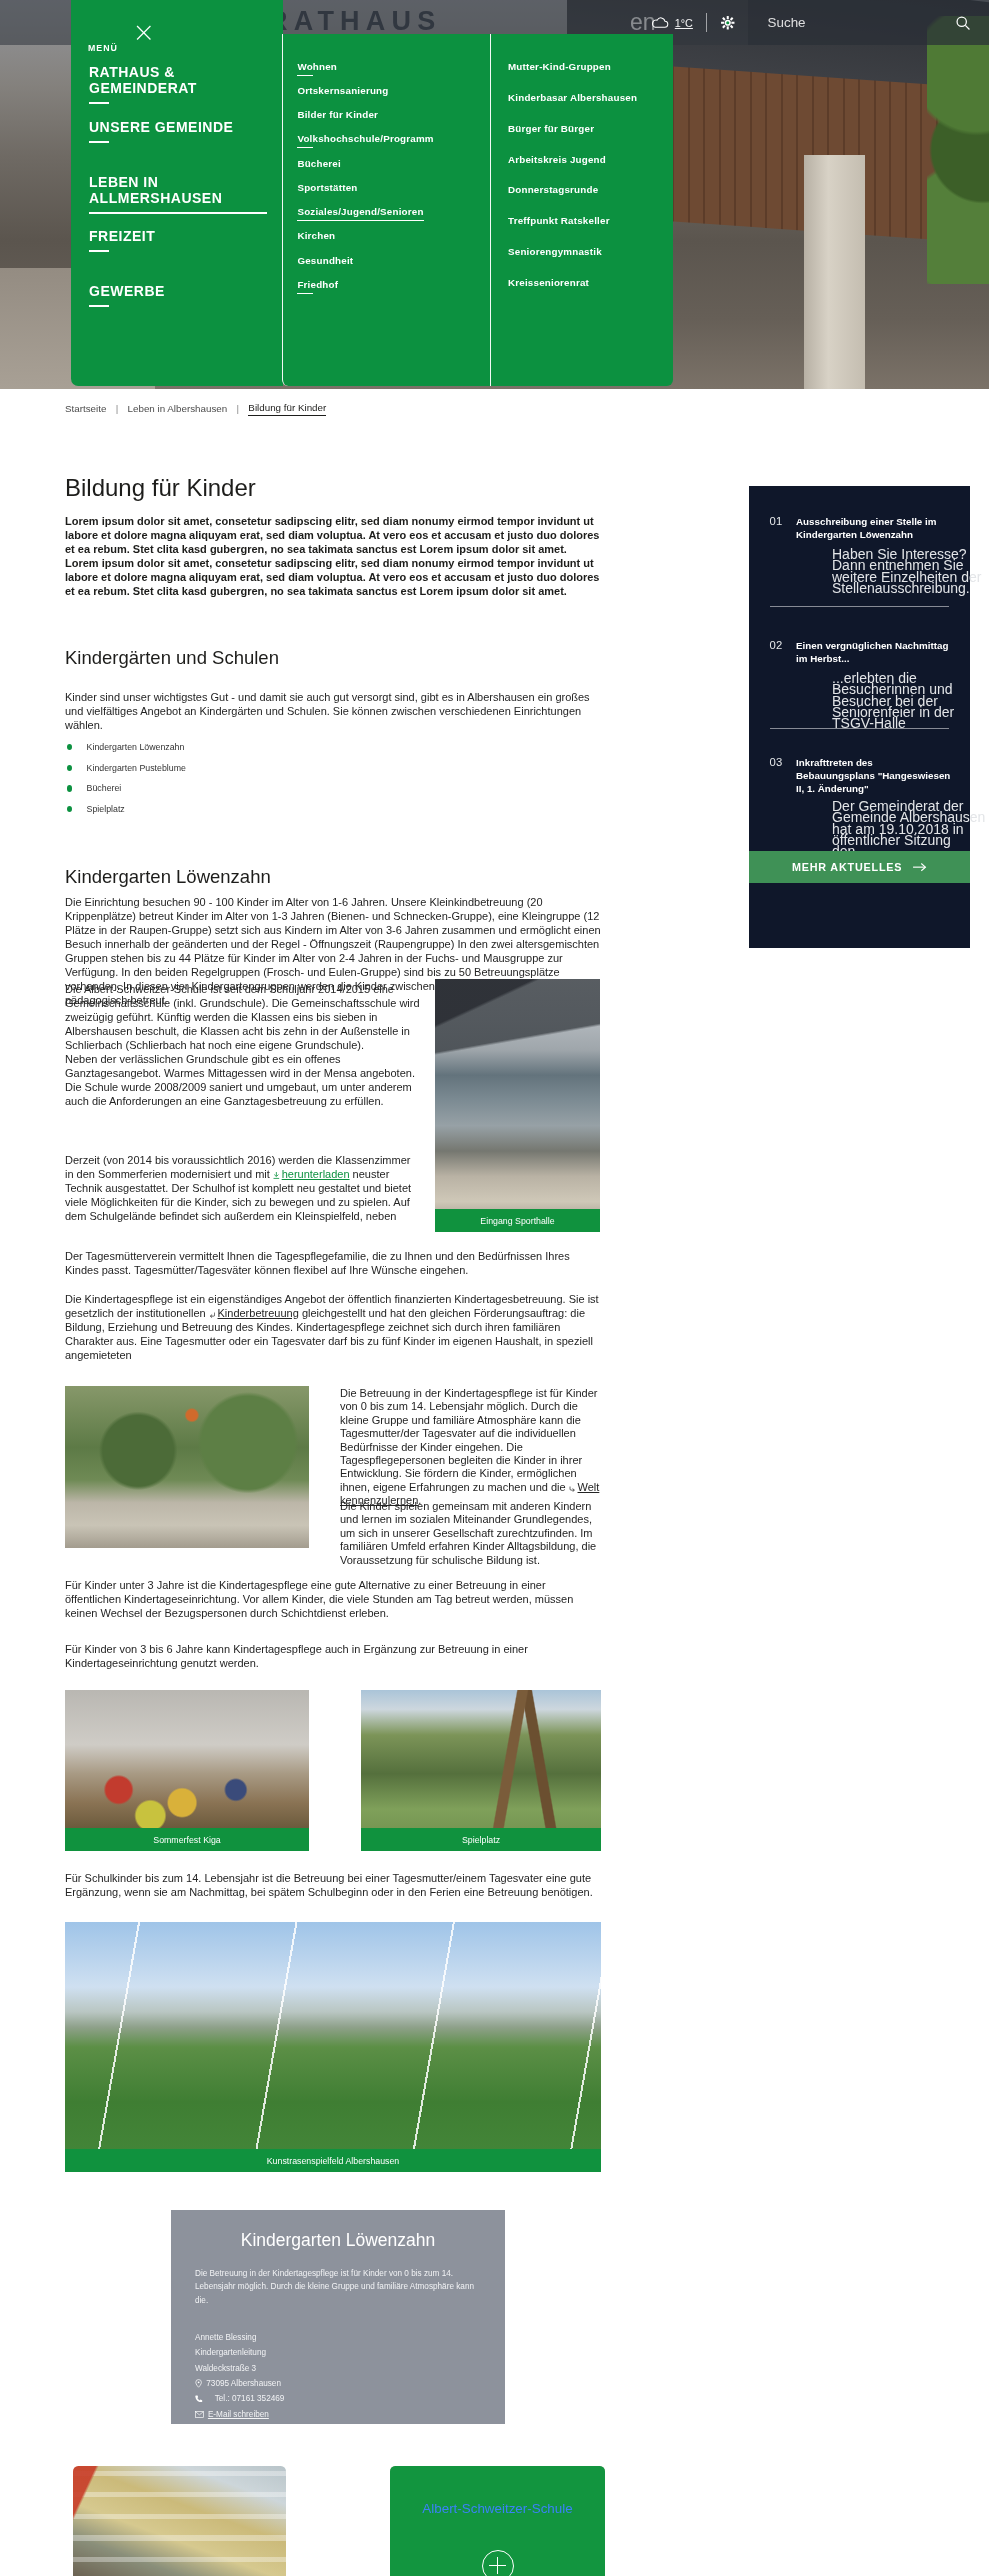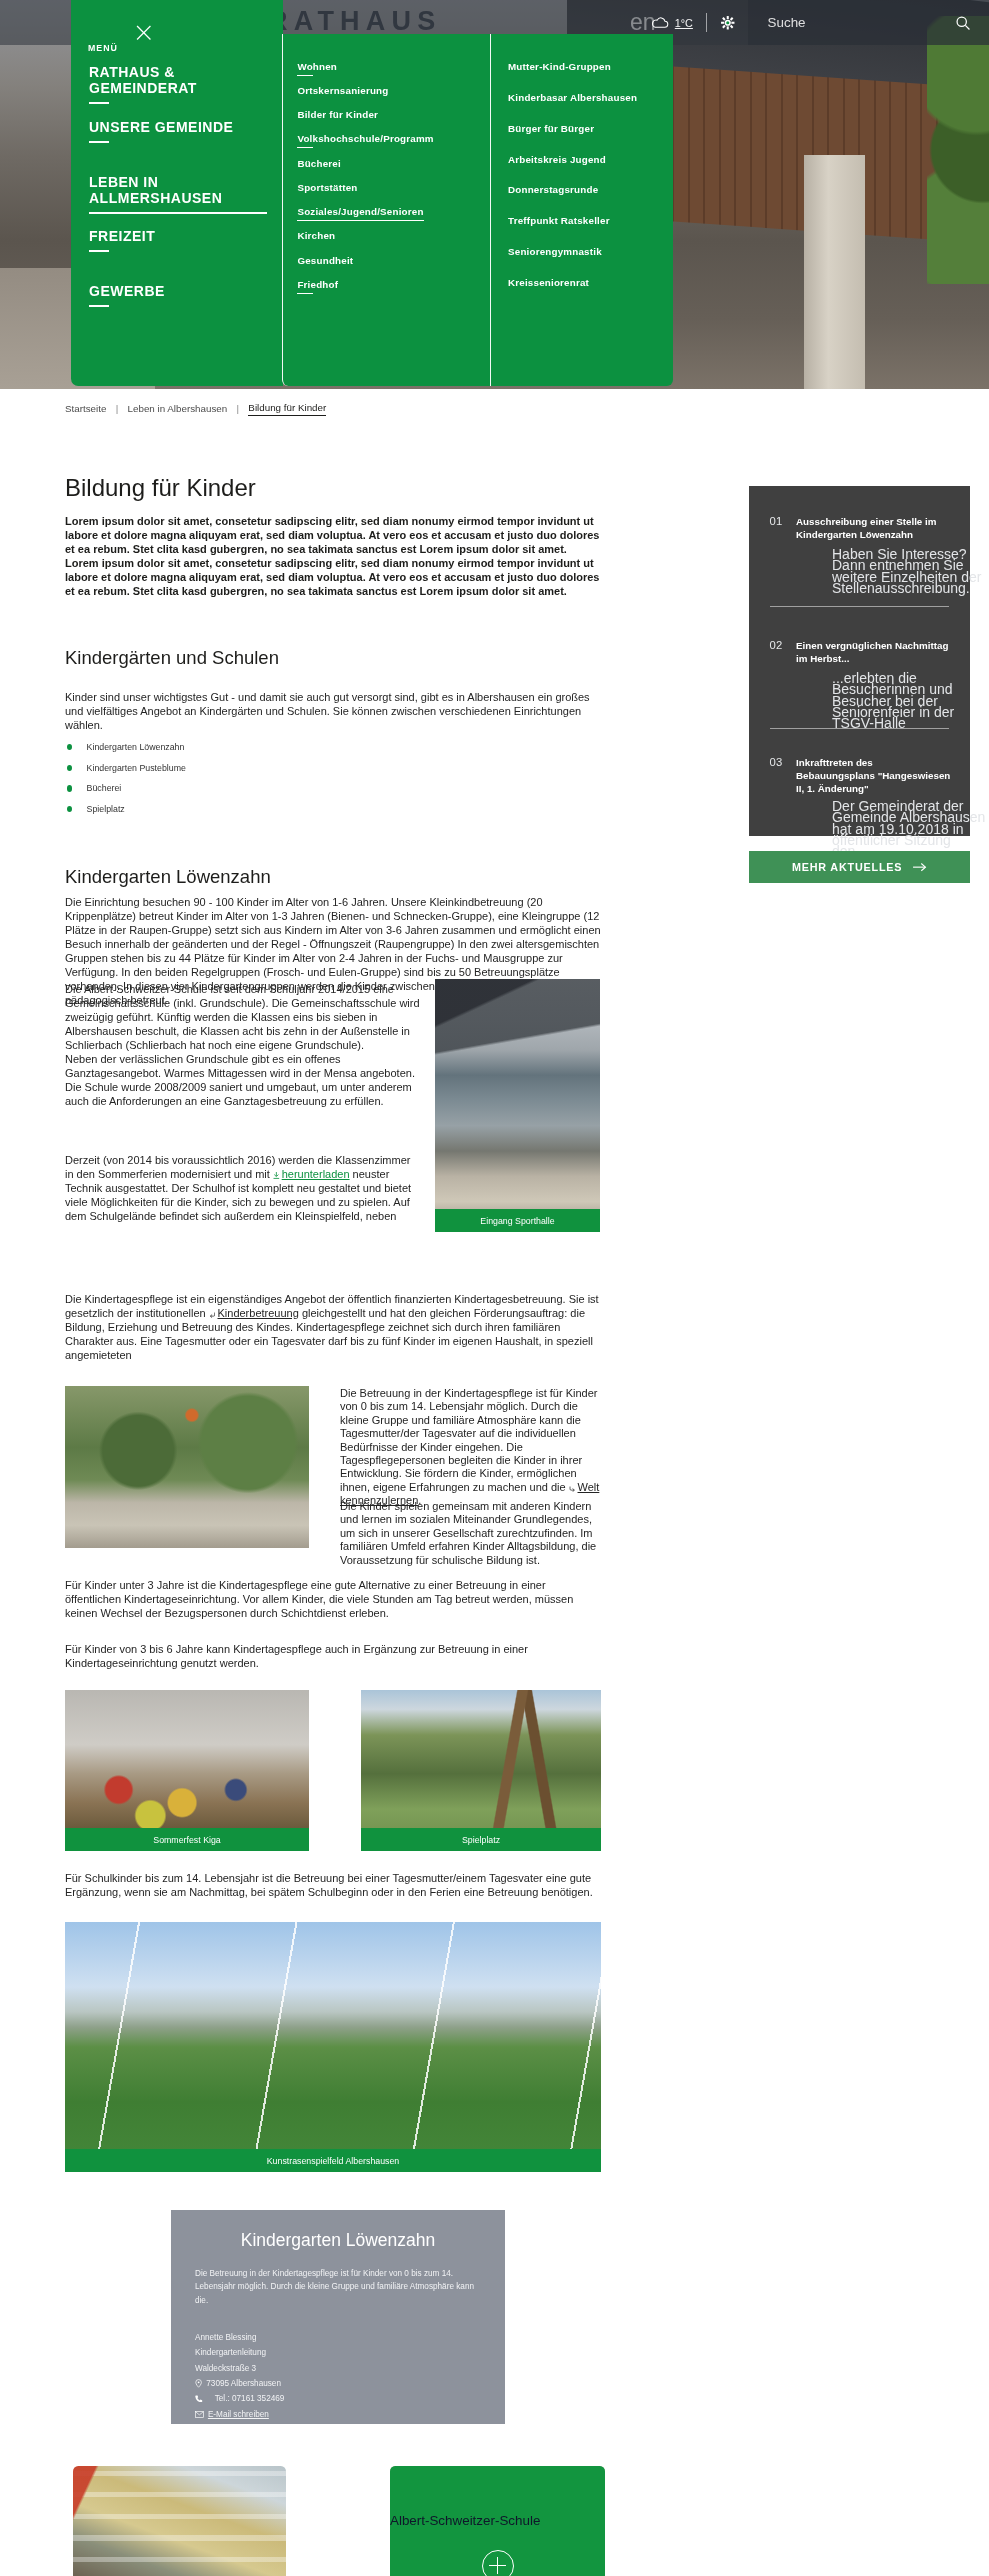--- a/index.html
+++ b/index.html
@@ -101,29 +101,29 @@
     linear-gradient(180deg,#9fc4e8 0%,#cfe0f1 26%,#b9c6c2 36%,#8fa18b 42%,#5c8f46 50%,#3f7e33 72%,#45883a 100%); }
   .ph-kiga { background:
     linear-gradient(115deg, rgba(200,60,40,.9) 0 8%, transparent 9%),
     repeating-linear-gradient(0deg, rgba(255,255,255,.35) 0 5.2px, transparent 5.2px 21.6px),
     linear-gradient(200deg,#b8c4c9 0%,#cdd6da 16%,#cbba7a 32%,#d6c98f 48%,#8a8f7a 62%,#6d6454 78%,#9b958a 100%); }
   .ph-strip-pave { background:linear-gradient(180deg,#b9b2a6,#a59c8d 55%,#8f8678); }
 
   
   .card { border-radius:5.2px; overflow:hidden; cursor:pointer; }
   .card .overlay { position:absolute; left:0; top:0; width:100%; height:78%; background:#12953f; }
-  .card .ctitle { position:absolute; left:0; top:22%; width:100%; color:#0f172a; font-size:13.4px; font-weight:400;margin-top:12px; }
+  .card .ctitle { position:absolute; left:0; top:22%; width:100%; text-align:center; color:#3b82f6; font-size:13.4px; font-weight:400; }
   .pluswrap { position:absolute; left:50%; top:52%; width:32px; height:32px; margin-left:-16px;
     border:1px solid #fff; border-radius:50%; }
   .pluswrap:before, .pluswrap:after { content:""; position:absolute; background:#fff; }
   .pluswrap:before { left:50%; top:6.7px; bottom:6.7px; width:1px; margin-left:-0.5px; }
   .pluswrap:after { top:50%; left:6.7px; right:6.7px; height:1px; margin-top:-0.5px; }
 
   
-  .newsbox { left:749px; top:486px; width:221px; height:350px; background:#404040; }
+  .newsbox { left:749px; top:486px; width:221px; height:462px; background:#0f172a; }
   .news-num { position:absolute; left:20.6px; font-size:11.3px; color:#e6e8ea; }
   .news-title { position:absolute; left:47px; width:155px; font-size:9.8px; line-height:13px; font-weight:700; color:#fff; cursor:pointer; }
   .news-body { position:absolute; left:47px; width:155px; font-size:14px; line-height:11.3px; color:#e3e5e8;margin-left:36px; }
   .news-div { position:absolute; left:20.6px; width:179px; height:0.5px; background:rgba(255,255,255,.5); }
   .morebar { left:749px; top:851px; width:221px; height:32px; background:#3f9156; color:#fff;
     display:flex; align-items:center; justify-content:center; gap:9.3px; font-size:10.8px; font-weight:700;
     letter-spacing:0.8px; cursor:pointer; }
 
   
   .infobox { left:171px; top:2210px; width:334px; height:214px; background:#8d929c; color:#fff; }
@@ -273,20 +273,21 @@
   <div class="abs body-txt" style="left:65px; top:1153px; width:357px;">
     <span>Derzeit (von 2014 bis voraussichtlich 2016) werden die Klassenzimmer in den Sommerferien modernisiert und mit </span><span class="ico-inline"><svg width="6.7" height="7.2" viewBox="0 0 13 14">
           <g stroke="#0c9140" stroke-width="1.6" fill="none">
             <line x1="6.5" y1="0" x2="6.5" y2="8"></line>
             <polyline points="2.5,5 6.5,9 10.5,5"></polyline>
             <line x1="1" y1="12.5" x2="12" y2="12.5"></line>
           </g>
         </svg></span><span class="glink">herunterladen</span><span> neuster Technik ausgestattet. Der Schulhof ist komplett neu gestaltet und bietet viele Möglichkeiten für die Kinder, sich zu bewegen und zu spielen. Auf dem Schulgelände befindet sich außerdem ein Kleinspielfeld, neben</span>
   </div>
 
+  <div class="abs body-txt" style="left:65px; top:1249px; width:536px;">Der Tagesmütterverein vermittelt Ihnen die Tagespflegefamilie, die zu Ihnen und den Bedürfnissen Ihres Kindes passt. Tagesmütter/Tagesväter können flexibel auf Ihre Wünsche eingehen.</div>
   <div class="abs body-txt" style="left:65px; top:1292px; width:536px;">
     <span>Die Kindertagespflege ist ein eigenständiges Angebot der öffentlich finanzierten Kindertagesbetreuung. Sie ist gesetzlich der institutionellen </span><span class="ico-inline"><svg width="6.7" height="6.2" viewBox="0 0 13 12">
           <path d="M11 1 v5 a2 2 0 0 1-2 2 H3" fill="none" stroke="#333" stroke-width="1.5"></path>
           <polyline points="6,5 2.5,8 6,11" fill="none" stroke="#333" stroke-width="1.5"></polyline>
         </svg></span><span class="dlink">Kinderbetreuung</span><span> gleichgestellt und hat den gleichen Förderungsauftrag: die Bildung, Erziehung und Betreuung des Kindes. Kindertagespflege zeichnet sich durch ihren familiären Charakter aus. Eine Tagesmutter oder ein Tagesvater darf bis zu fünf Kinder im eigenen Haushalt, in speziell angemieteten</span>
   </div>
 
   <div class="abs photo ph-playground" style="left:65px; top:1386px; width:244px; height:162px;"></div>
   <div class="abs body-txt" style="left:340px; top:1387px; width:261px; line-height:13.4px;">
     <span>Die Betreuung in der Kindertagespflege ist für Kinder von  0 bis zum 14. Lebensjahr möglich. Durch die kleine Gruppe und familiäre Atmosphäre kann die Tagesmutter/der Tagesvater auf die individuellen Bedürfnisse der Kinder eingehen. Die Tagespflegepersonen begleiten die Kinder in ihrer Entwicklung. Sie fördern die Kinder, ermöglichen ihnen, eigene Erfahrungen zu machen und die </span><span class="ico-inline"><svg width="6.7" height="6.2" viewBox="0 0 13 12">

